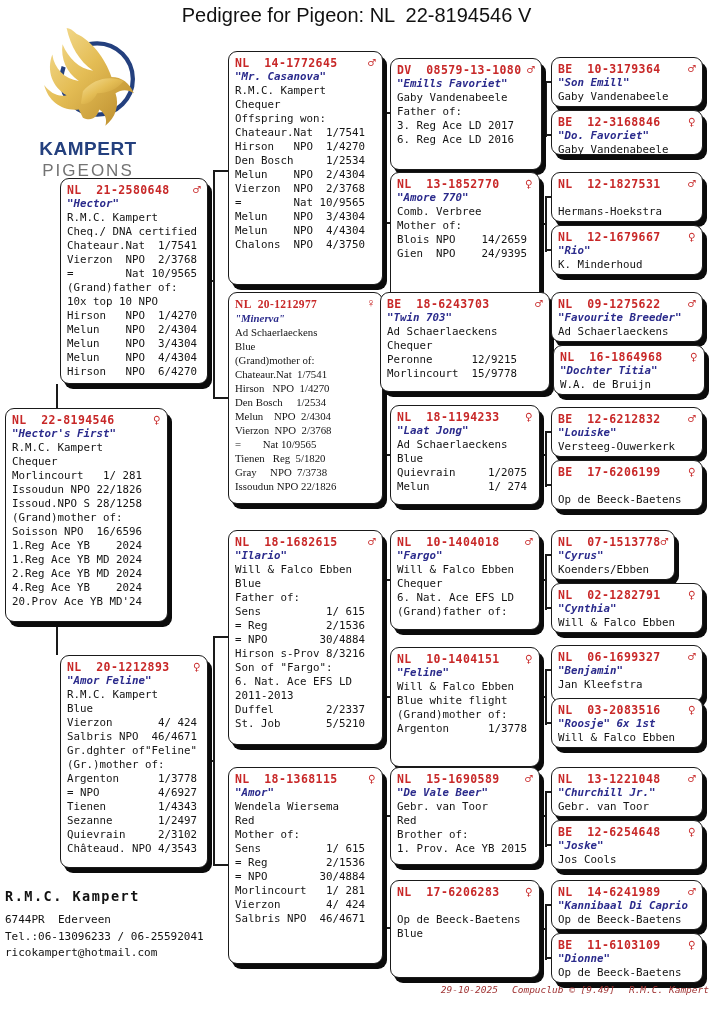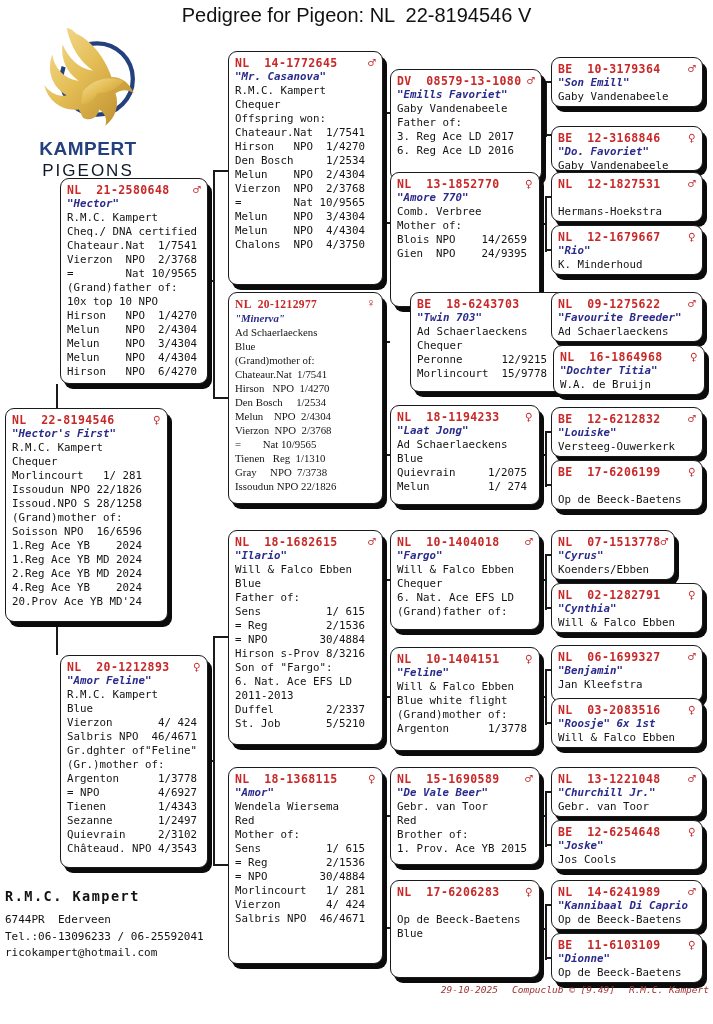--- a/index.html
+++ b/index.html
@@ -8,21 +8,21 @@
     font-family:"DejaVu Sans Mono",monospace;overflow:hidden;
   }
   .title{
     position:absolute;top:4px;left:0;width:713px;text-align:center;
     font-family:"Liberation Sans",sans-serif;font-size:20px;color:#111;
     white-space:pre;
   }
   
   .logo{position:absolute;left:18px;top:28px;width:140px;text-align:center;}
   .brand-top{font-family:"Liberation Sans",sans-serif;font-weight:bold;font-size:19px;color:#24407e;letter-spacing:.5px;}
-  .brand-bottom{font-family:"Liberation Sans",sans-serif;font-size:17px;color:#0f172a;letter-spacing:2px;margin-top:1px;}
+  .brand-bottom{font-family:"Liberation Sans",sans-serif;font-size:17px;color:#737373;letter-spacing:2px;margin-top:1px;}
   
   .pbox{
     position:absolute;background:#fff;border:1.6px solid #1a1a1a;border-radius:9px;
     box-shadow:4px 5px 0 0 #0b0b0b;padding:4px 6px;box-sizing:border-box;overflow:hidden;
   }
   .phead{display:flex;justify-content:space-between;align-items:flex-start;
     font-weight:bold;color:#c82828;font-size:11.5px;line-height:14px;white-space:pre;letter-spacing:.4px;}
   .sex{font-size:12.5px;line-height:13px;color:#c82828;font-weight:bold;}
   .pname{color:#2b2b8c;font-style:italic;font-weight:bold;font-size:10.8px;line-height:14px;min-height:14px;white-space:pre;}
   .pline{color:#141414;font-size:10.8px;line-height:14px;white-space:pre;}
@@ -186,21 +186,21 @@
       <div class="pname">"Minerva"</div>
       <div class="pline">Ad Schaerlaeckens</div>
       <div class="pline">Blue</div>
       <div class="pline">(Grand)mother of:</div>
       <div class="pline">Chateaur.Nat  1/7541</div>
       <div class="pline">Hirson   NPO  1/4270</div>
       <div class="pline">Den Bosch     1/2534</div>
       <div class="pline">Melun    NPO  2/4304</div>
       <div class="pline">Vierzon  NPO  2/3768</div>
       <div class="pline">=        Nat 10/9565</div>
-      <div class="pline">Tienen   Reg  1/1310</div>
+      <div class="pline">Tienen   Reg  5/1820</div>
       <div class="pline">Gray     NPO  7/3738</div>
       <div class="pline">Issoudun NPO 22/1826</div>
     </div>
     <div class="pbox" style="left: 228px; top: 530px; width: 155px; height: 215px;">
       <div class="phead"><span>NL  18-1682615</span><span class="sex">♂</span></div>
       <div class="pname">"Ilario"</div>
       <div class="pline">Will &amp; Falco Ebben</div>
       <div class="pline">Blue</div>
       <div class="pline">Father of:</div>
       <div class="pline">Sens          1/ 615</div>
@@ -219,37 +219,37 @@
       <div class="pline">Wendela Wiersema</div>
       <div class="pline">Red</div>
       <div class="pline">Mother of:</div>
       <div class="pline">Sens          1/ 615</div>
       <div class="pline">= Reg         2/1536</div>
       <div class="pline">= NPO        30/4884</div>
       <div class="pline">Morlincourt   1/ 281</div>
       <div class="pline">Vierzon       4/ 424</div>
       <div class="pline">Salbris NPO  46/4671</div>
     </div>
-    <div class="pbox" style="left: 390px; top: 69px; width: 152px; height: 112px;">
+    <div class="pbox" style="left: 390px; top: 58px; width: 152px; height: 112px;">
       <div class="phead"><span>DV  08579-13-1080</span><span class="sex">♂</span></div>
       <div class="pname">"Emills Favoriet"</div>
       <div class="pline">Gaby Vandenabeele</div>
       <div class="pline">Father of:</div>
       <div class="pline">3. Reg Ace LD 2017</div>
       <div class="pline">6. Reg Ace LD 2016</div>
     </div>
     <div class="pbox" style="left: 390px; top: 172px; width: 150px; height: 135px;">
       <div class="phead"><span>NL  13-1852770</span><span class="sex">♀</span></div>
       <div class="pname">"Amore 770"</div>
       <div class="pline">Comb. Verbree</div>
       <div class="pline">Mother of:</div>
       <div class="pline">Blois NPO    14/2659</div>
       <div class="pline">Gien  NPO    24/9395</div>
     </div>
-    <div class="pbox" style="left: 410px; top: 292px; width: 170px; height: 100px;">
+    <div class="pbox" style="left: 380px; top: 292px; width: 170px; height: 100px;">
       <div class="phead"><span>BE  18-6243703</span><span class="sex">♂</span></div>
       <div class="pname">"Twin 703"</div>
       <div class="pline">Ad Schaerlaeckens</div>
       <div class="pline">Chequer</div>
       <div class="pline">Peronne      12/9215</div>
       <div class="pline">Morlincourt  15/9778</div>
     </div>
     <div class="pbox" style="left: 390px; top: 405px; width: 150px; height: 100px;">
       <div class="phead"><span>NL  18-1194233</span><span class="sex">♀</span></div>
       <div class="pname">"Laat Jong"</div>
@@ -259,21 +259,21 @@
       <div class="pline">Melun         1/ 274</div>
     </div>
     <div class="pbox" style="left: 390px; top: 530px; width: 150px; height: 100px;">
       <div class="phead"><span>NL  10-1404018</span><span class="sex">♂</span></div>
       <div class="pname">"Fargo"</div>
       <div class="pline">Will &amp; Falco Ebben</div>
       <div class="pline">Chequer</div>
       <div class="pline">6. Nat. Ace EFS LD</div>
       <div class="pline">(Grand)father of:</div>
     </div>
-    <div class="pbox" style="left: 390px; top: 647px; width: 150px; height: 104px;">
+    <div class="pbox" style="left: 390px; top: 647px; width: 150px; height: 120px;">
       <div class="phead"><span>NL  10-1404151</span><span class="sex">♀</span></div>
       <div class="pname">"Feline"</div>
       <div class="pline">Will &amp; Falco Ebben</div>
       <div class="pline">Blue white flight</div>
       <div class="pline">(Grand)mother of:</div>
       <div class="pline">Argenton      1/3778</div>
     </div>
     <div class="pbox" style="left: 390px; top: 767px; width: 150px; height: 98px;">
       <div class="phead"><span>NL  15-1690589</span><span class="sex">♂</span></div>
       <div class="pname">"De Vale Beer"</div>
@@ -286,21 +286,21 @@
       <div class="phead"><span>NL  17-6206283</span><span class="sex">♀</span></div>
       <div class="pname"></div>
       <div class="pline">Op de Beeck-Baetens</div>
       <div class="pline">Blue</div>
     </div>
     <div class="pbox" style="left: 551px; top: 57px; width: 152px; height: 50px;">
       <div class="phead"><span>BE  10-3179364</span><span class="sex">♂</span></div>
       <div class="pname">"Son Emill"</div>
       <div class="pline">Gaby Vandenabeele</div>
     </div>
-    <div class="pbox" style="left: 551px; top: 110px; width: 152px; height: 45px; margin-top: 16px;">
+    <div class="pbox" style="left: 551px; top: 110px; width: 152px; height: 45px;">
       <div class="phead"><span>BE  12-3168846</span><span class="sex">♀</span></div>
       <div class="pname">"Do. Favoriet"</div>
       <div class="pline">Gaby Vandenabeele</div>
     </div>
     <div class="pbox" style="left: 551px; top: 172px; width: 152px; height: 50px;">
       <div class="phead"><span>NL  12-1827531</span><span class="sex">♂</span></div>
       <div class="pname"></div>
       <div class="pline">Hermans-Hoekstra</div>
     </div>
     <div class="pbox" style="left: 551px; top: 225px; width: 152px; height: 50px;">

